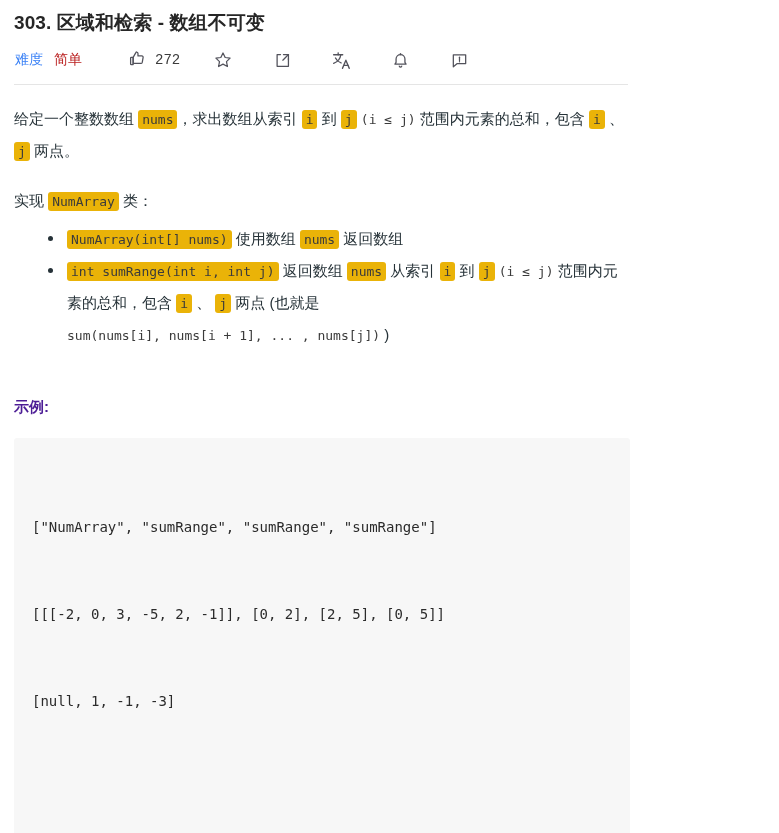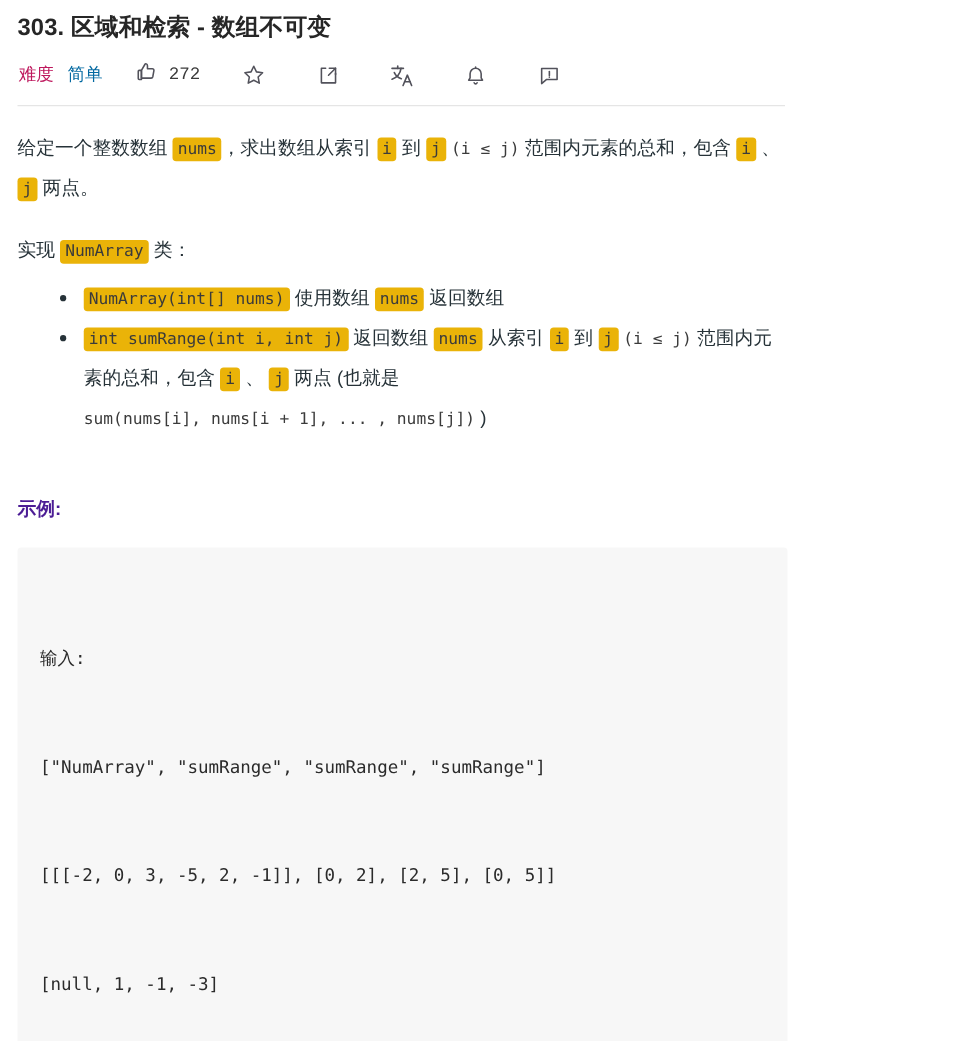--- a/index.html
+++ b/index.html
@@ -36,27 +36,27 @@
 
   .meta-row {
     display: flex;
     align-items: center;
     height: 40px;
     margin-top: 4px;
     padding-left: 1px;
   }
   .meta-label {
     font-size: 14px;
-    color: #be185d;
+    color: #3b82f6;
     margin-right: 11px;
   }
   .difficulty {
     font-size: 14px;
-    color: #0369a1;
-    margin-right: 26px;
+    color: #b91c1c;
+    margin-right: 46px;
   }
   .like-group {
     display: flex;
     align-items: center;
     margin-right: 31px;
   }
   .like-count {
     font-size: 14px;
     color: #3c3c3c;
     margin-left: 8px;
@@ -226,21 +226,20 @@
 
     <ul class="spec-list">
       <li><code class="chip">NumArray(int[] nums)</code><span> 使用数组 </span><code class="chip">nums</code><span> 返回数组</span></li>
 
       <li><code class="chip">int sumRange(int i, int j)</code><span> 返回数组 </span><code class="chip">nums</code><span> 从索引 </span><code class="chip">i</code><span> 到 </span><code class="chip">j</code><span> </span><code class="chip plain">(i ≤ j)</code><span> 范围内元素的总和，包含 </span><code class="chip">i</code><span> 、 </span><code class="chip">j</code><span> 两点 (也就是 </span><code class="chip plain">sum(nums[i], nums[i + 1], ... , nums[j])</code><span> )</span></li>
     </ul>
 
     <div class="section-heading">示例:</div>
 
     <div class="code-block">
-      <div class="cline">输入:</div>
       <div class="cline">["NumArray", "sumRange", "sumRange", "sumRange"]</div>
       <div class="cline">[[[-2, 0, 3, -5, 2, -1]], [0, 2], [2, 5], [0, 5]]</div>
       <div class="cline">[null, 1, -1, -3]</div>
       
       
       
       
       
       
       

